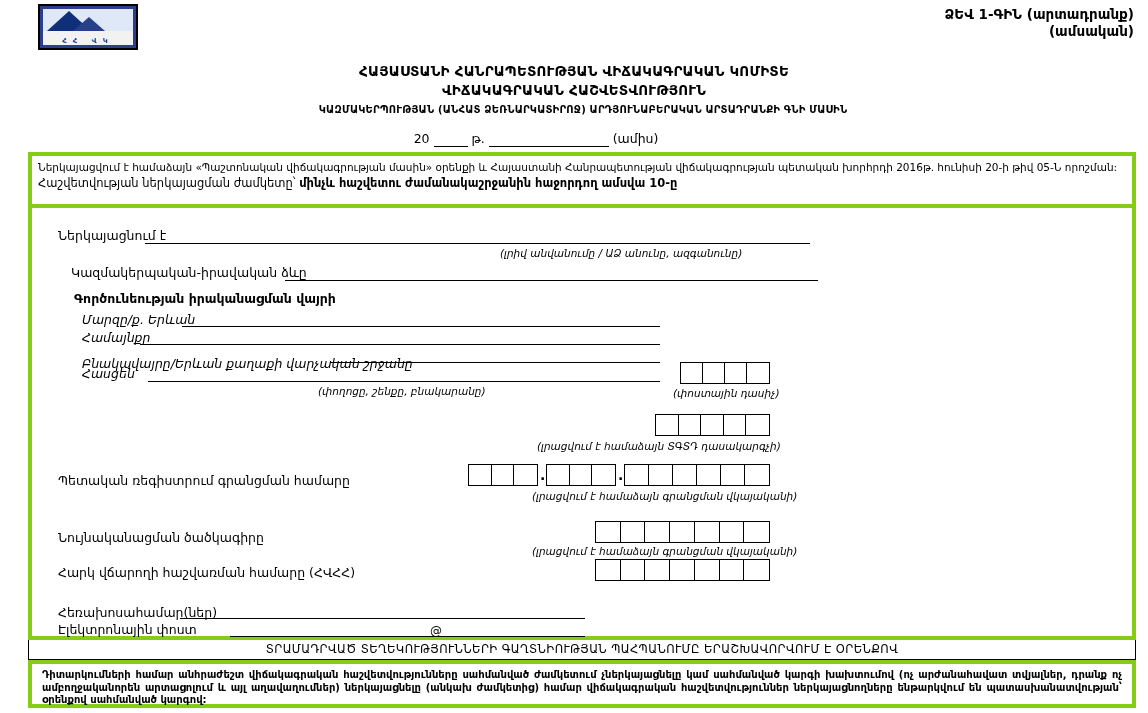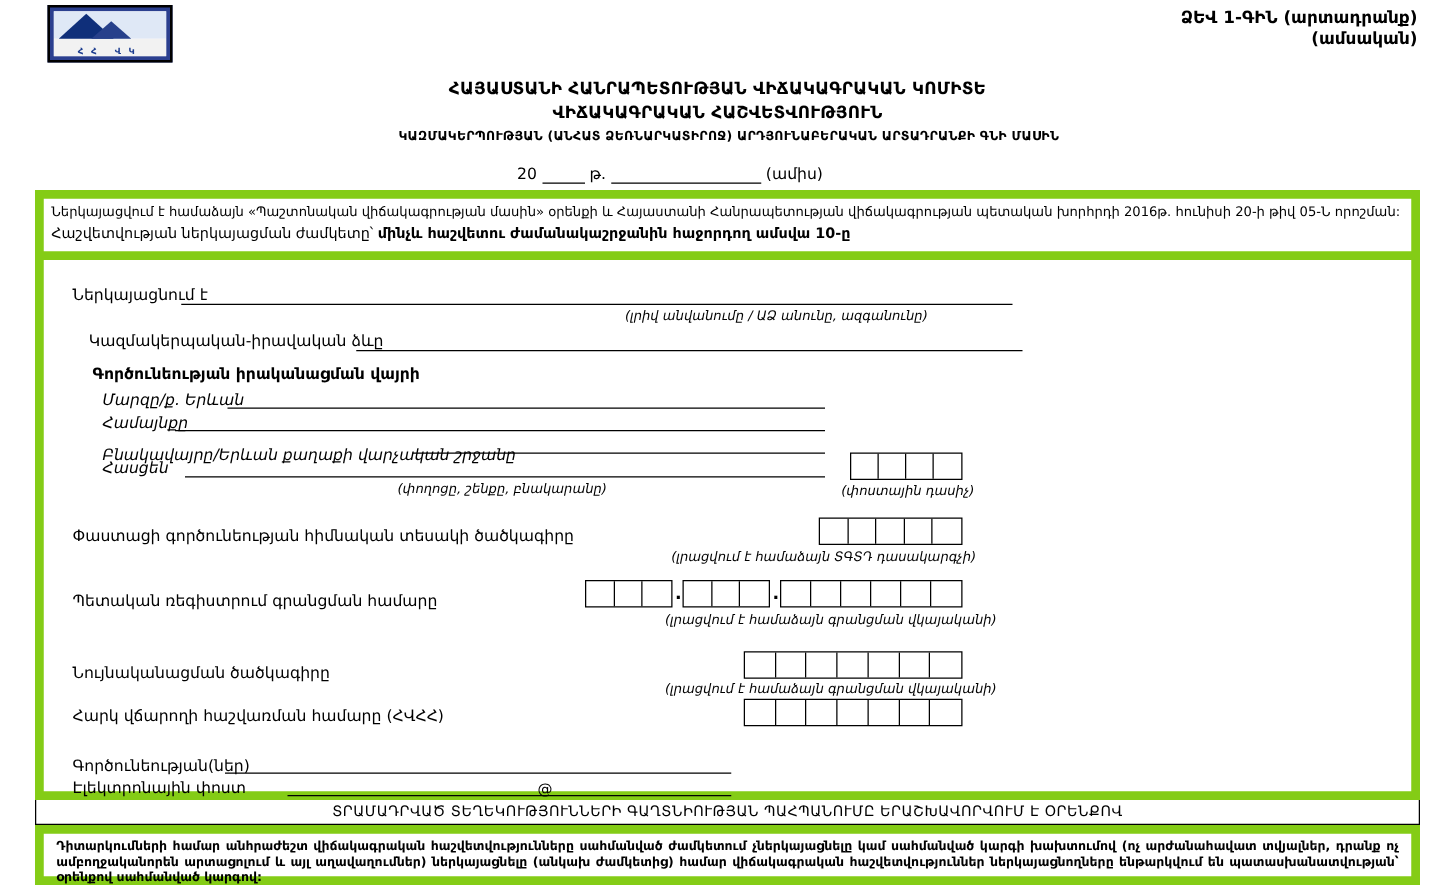--- a/index.html
+++ b/index.html
@@ -116,21 +116,21 @@
     display: inline-block;
     width: 120px;
     border-bottom: 1px solid #000;
     height: 13px;
     vertical-align: bottom;
   }
 
   
   .box {
     position: absolute;
-    border: 7px solid #84cc16;
+    border: 4px solid #84cc16;
     box-sizing: border-box;
   }
   .box-note {
     left: 28px;
     top: 152px;
     width: 1108px;
     height: 56px;
     padding: 5px 6px 0 6px;
   }
   .note-1 {
@@ -293,21 +293,20 @@
   <div class="cap" style="left:318px; top:385px;">(փողոցը, շենքը, բնակարանը)</div>
 
   <div class="cells" style="left:680px; top:362px; width:90px;">
     <i style="width:22.5px;"></i>
       <i style="width:22.5px;"></i>
       <i style="width:22.5px;"></i>
       <i style="width:22.5px;"></i>
   </div>
   <div class="cap" style="left:673px; top:387px;">(փոստային դասիչ)</div>
 
-  <div class="fld" style="left:58px; top:421px;">Փաստացի գործունեության հիմնական տեսակի ծածկագիրը</div>
   <div class="cells" style="left:655px; top:414px; width:115px;">
     <i style="width:23px;"></i>
       <i style="width:23px;"></i>
       <i style="width:23px;"></i>
       <i style="width:23px;"></i>
       <i style="width:23px;"></i>
   </div>
   <div class="cap" style="left:537px; top:440px;">(լրացվում է համաձայն ՏԳՏԴ դասակարգչի)</div>
 
   <div class="fld" style="left:58px; top:473px;">Պետական ռեգիստրում գրանցման համարը</div>
@@ -349,21 +348,21 @@
   <div class="cells" style="left:595px; top:559px; width:175px;">
     <i style="width:25px;"></i>
       <i style="width:25px;"></i>
       <i style="width:25px;"></i>
       <i style="width:25px;"></i>
       <i style="width:25px;"></i>
       <i style="width:25px;"></i>
       <i style="width:25px;"></i>
   </div>
 
-  <div class="fld" style="left:58px; top:605px;">Գործունեության(ներ)</div>
+  <div class="fld" style="left:58px; top:605px;">Հեռախոսահամար(ներ)</div>
   <div class="line" style="left:180px; top:618px; width:405px;"></div>
 
   <div class="fld" style="left:58px; top:622px;">Էլեկտրոնային փոստ</div>
   <div class="line" style="left:230px; top:636px; width:355px;"></div>
   <div class="fld" style="left:430px; top:624px; font-size:12px;">@</div>
 
   <div class="bar">ՏՐԱՄԱԴՐՎԱԾ ՏԵՂԵԿՈՒԹՅՈՒՆՆԵՐԻ ԳԱՂՏՆԻՈՒԹՅԱՆ ՊԱՀՊԱՆՈՒՄԸ ԵՐԱՇԽԱՎՈՐՎՈՒՄ Է ՕՐԵՆՔՈՎ</div>
 
   <div class="box box-footer">
     <div class="footer-text">Դիտարկումների համար անհրաժեշտ վիճակագրական հաշվետվությունները սահմանված ժամկետում չներկայացնելը կամ սահմանված կարգի խախտումով (ոչ արժանահավատ տվյալներ, դրանք ոչ ամբողջականորեն արտացոլում և այլ աղավաղումներ) ներկայացնելը (անկախ ժամկետից) համար վիճակագրական հաշվետվություններ ներկայացնողները ենթարկվում են պատասխանատվության՝ օրենքով սահմանված կարգով:</div>

